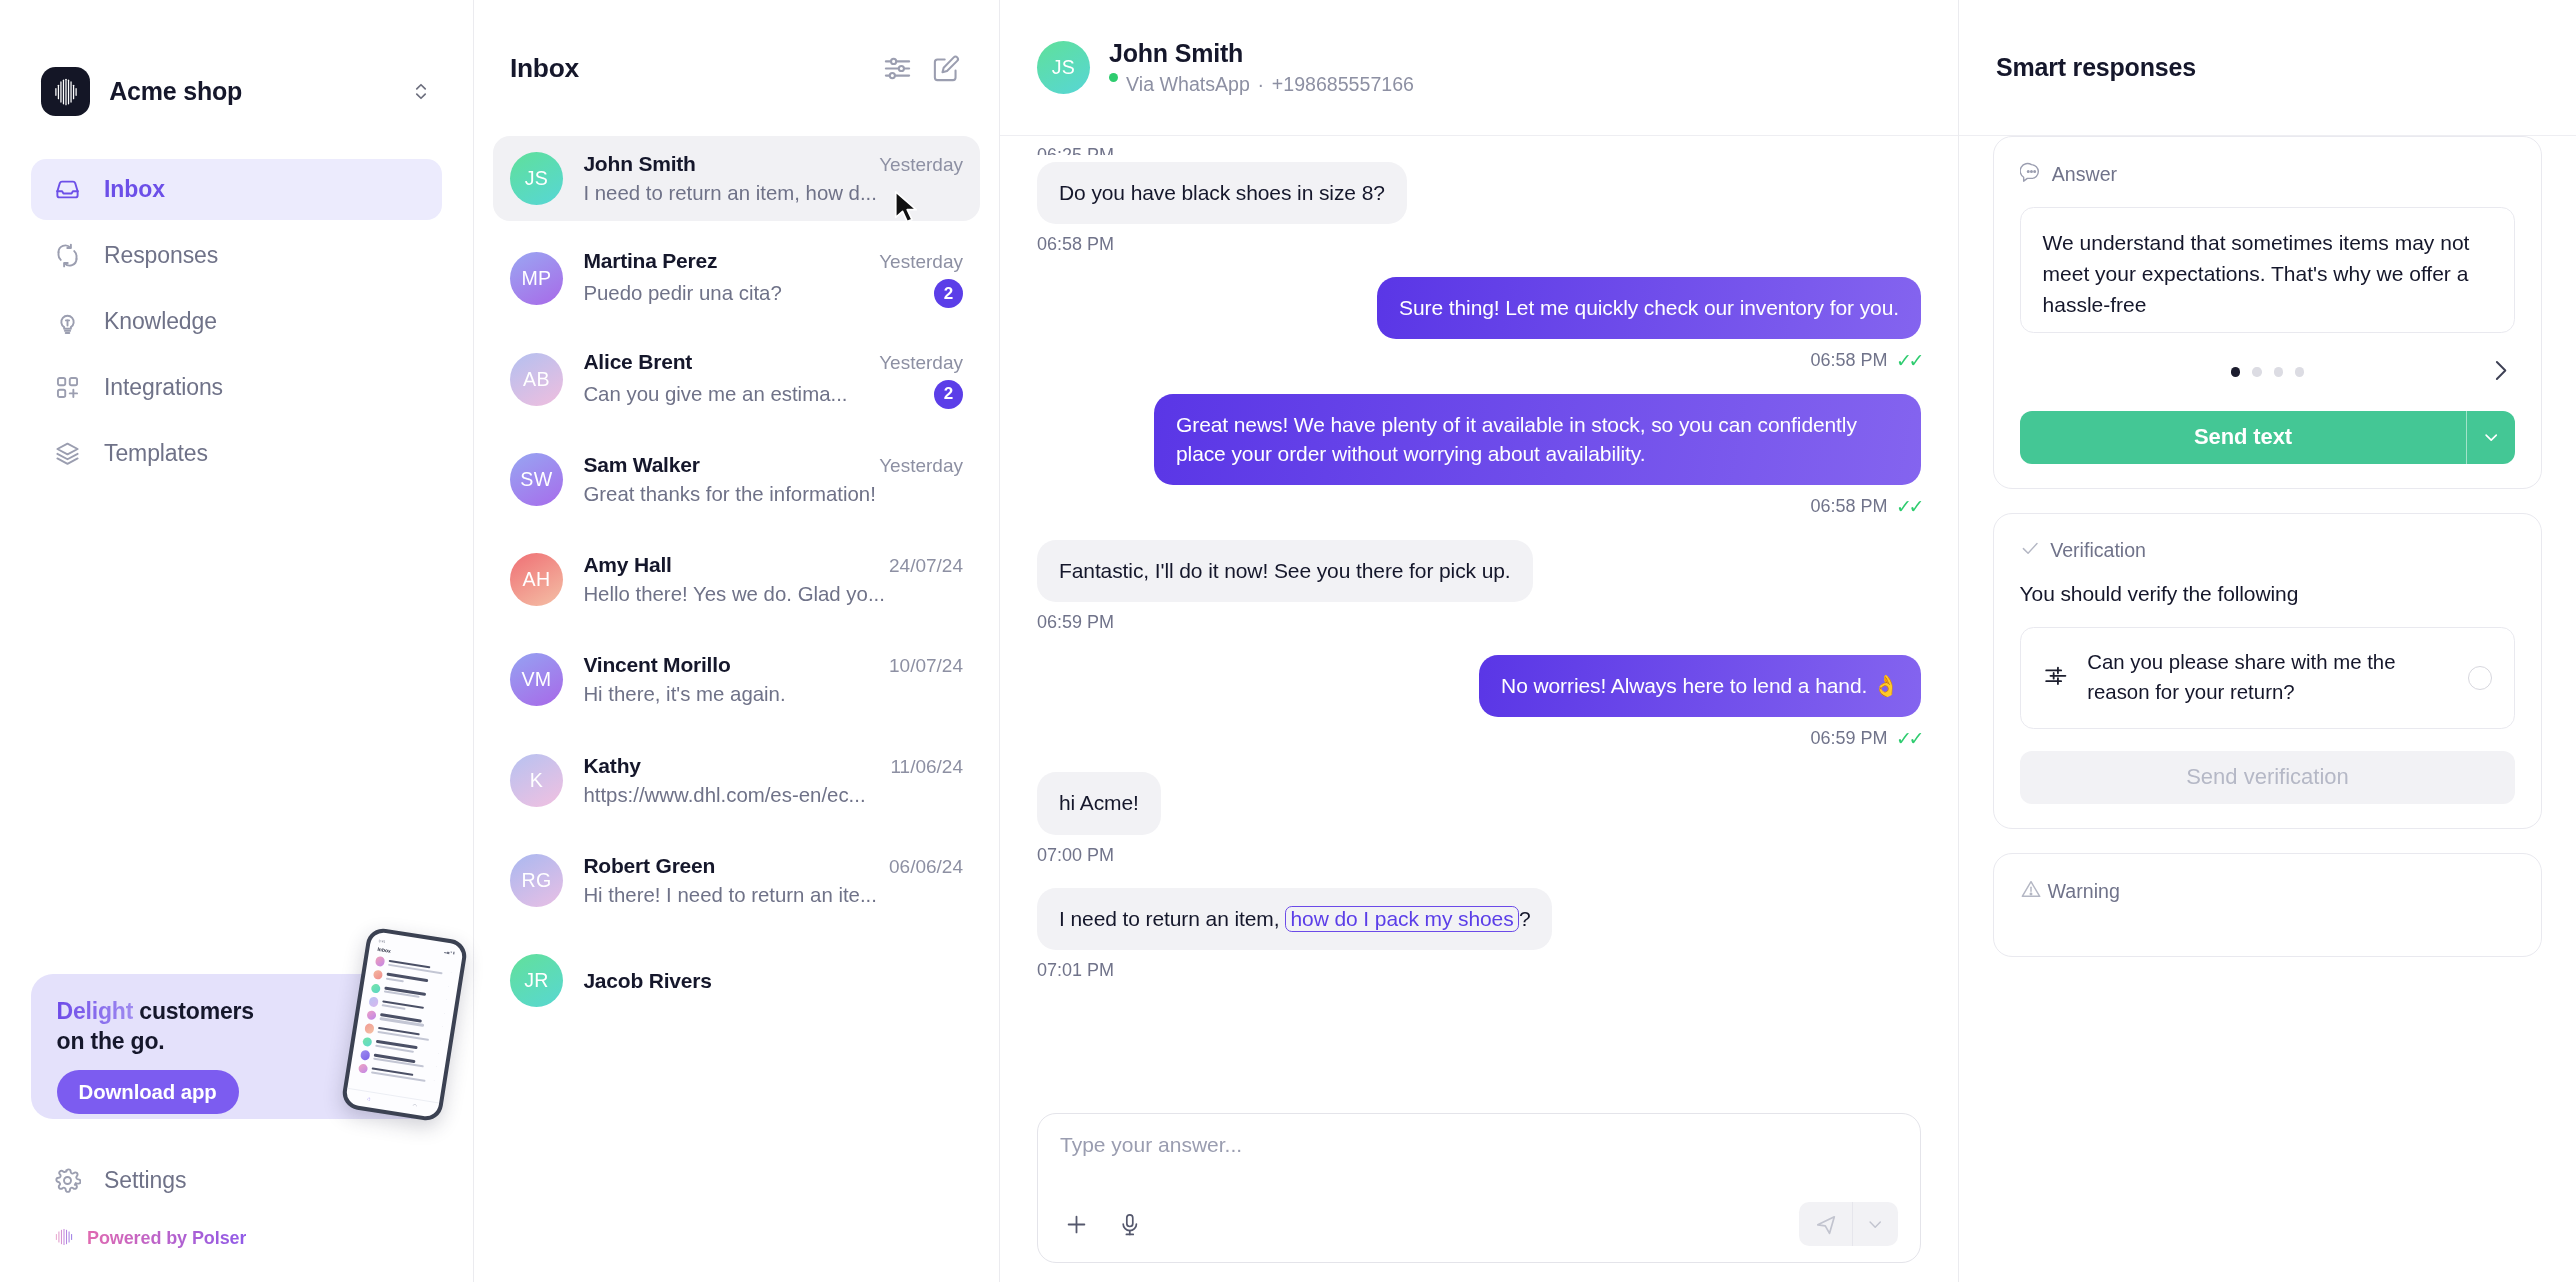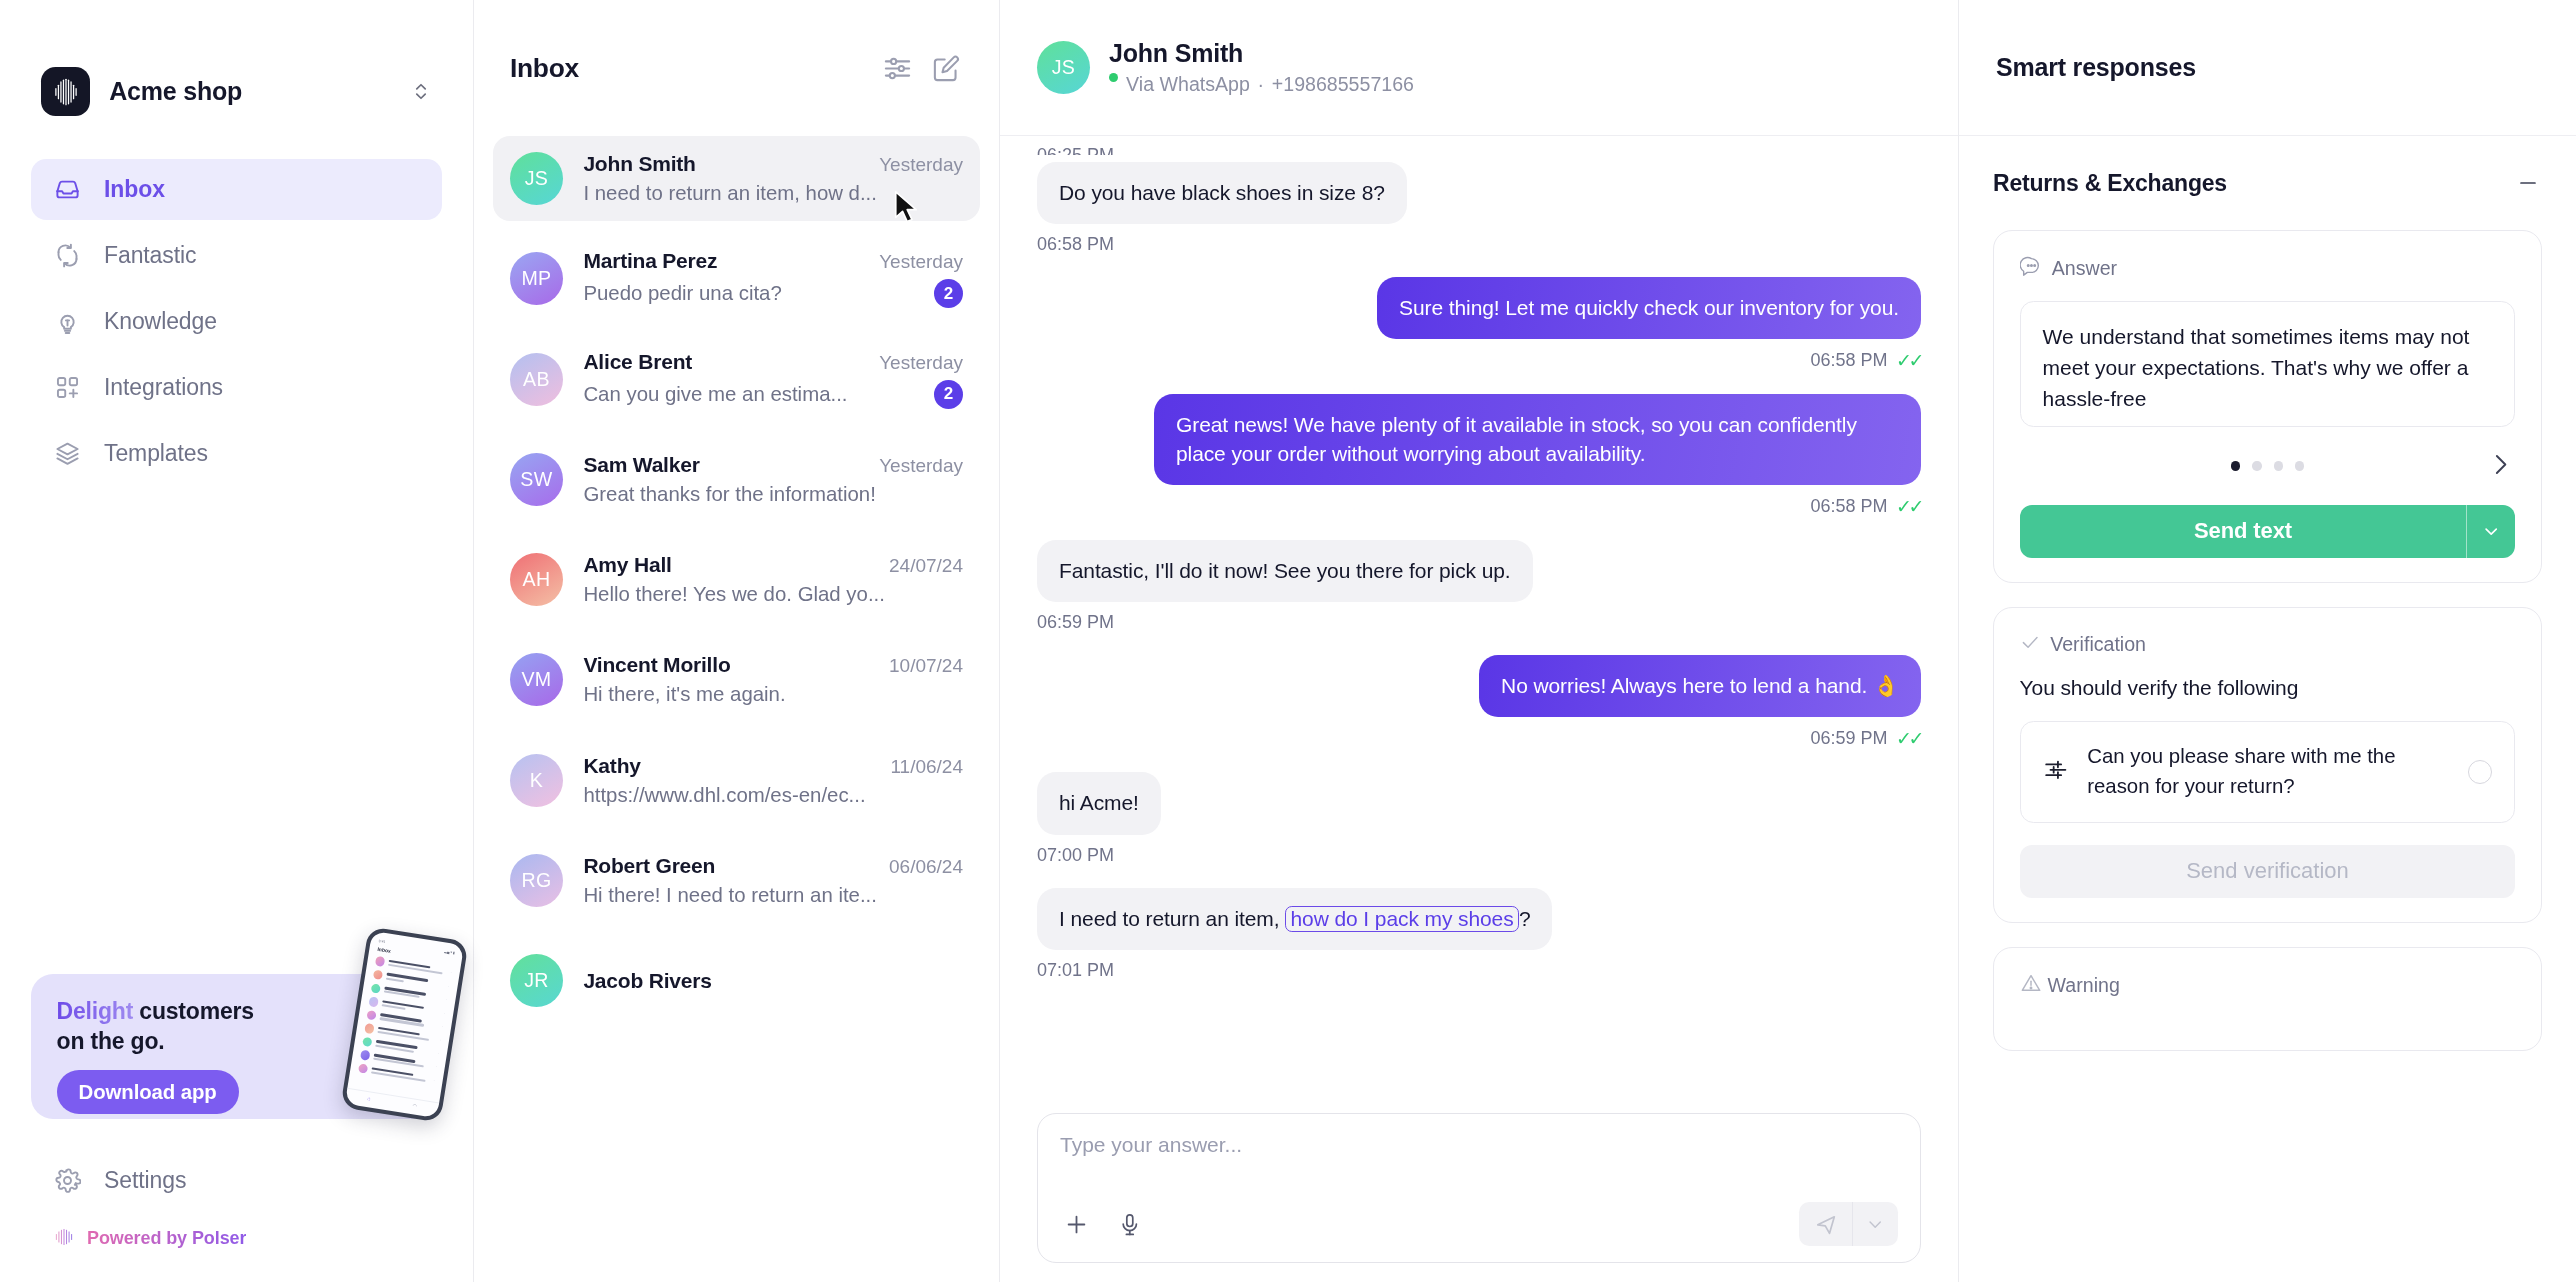--- a/index.html
+++ b/index.html
@@ -297,21 +297,21 @@
         <span class="nav-ico">
           <svg width="27" height="27" viewBox="0 0 24 24" fill="none" stroke="#9b9eb0" stroke-width="1.7" stroke-linecap="round" stroke-linejoin="round">
             <path d="M4 9a6 6 0 0 1 10.5-3.9"></path>
             <polyline points="15,2.3 15,5.4 11.8,5.4"></polyline>
             <path d="M20 15a6 6 0 0 1-10.5 3.9"></path>
             <polyline points="9,21.7 9,18.6 12.2,18.6"></polyline>
             <path d="M4 9v2.5a6 6 0 0 0 2 4.4"></path>
             <path d="M20 15v-2.5a6 6 0 0 0-2-4.4"></path>
           </svg>
         </span>
-        <span class="nav-label">Fantastic</span>
+        <span class="nav-label">Responses</span>
       </div>
 
       <div class="nav-item">
         <span class="nav-ico">
           <svg width="27" height="27" viewBox="0 0 24 24" fill="none" stroke="#9b9eb0" stroke-width="1.7" stroke-linecap="round" stroke-linejoin="round">
             <path d="M9 17a5.5 5.5 0 1 1 6 0v1.5H9V17z"></path>
             <line x1="9.6" y1="20.3" x2="14.4" y2="20.3"></line>
             <line x1="10.4" y1="22.2" x2="13.6" y2="22.2"></line>
             <line x1="12" y1="11" x2="12" y2="15.5"></line>
             <line x1="10.6" y1="11" x2="13.4" y2="11"></line>
@@ -730,28 +730,20 @@
       </div>
     </div>
   </section>
 
   <aside class="smart">
     <div class="smart-head">
       <div class="smart-title">Smart responses</div>
     </div>
 
     <div class="smart-body">
-      <div class="section-head">
-        <div class="section-title">Returns &amp; Exchanges</div>
-        <div class="collapse-btn">
-          <svg width="24" height="24" viewBox="0 0 24 24" fill="none" stroke="#3d4054" stroke-width="1.7" stroke-linecap="round">
-              <line x1="5" y1="12" x2="19" y2="12"></line>
-            </svg>
-        </div>
-      </div>
 
       <div class="card">
         <div class="card-label">
           <span>
             <svg width="22" height="22" viewBox="0 0 24 24" fill="none" stroke="#9b9eb0" stroke-width="1.5" stroke-linecap="round" stroke-linejoin="round">
               <path d="M20 11.5a7.5 7.5 0 0 1-7.5 7.5H8l-4 3v-4.3A7.5 7.5 0 0 1 12.5 4 7.5 7.5 0 0 1 20 11.5z"></path>
               <circle cx="9" cy="11.5" r=".9" fill="#9b9eb0"></circle>
                 <circle cx="12.5" cy="11.5" r=".9" fill="#9b9eb0"></circle>
                 <circle cx="16" cy="11.5" r=".9" fill="#9b9eb0"></circle>
             </svg>

